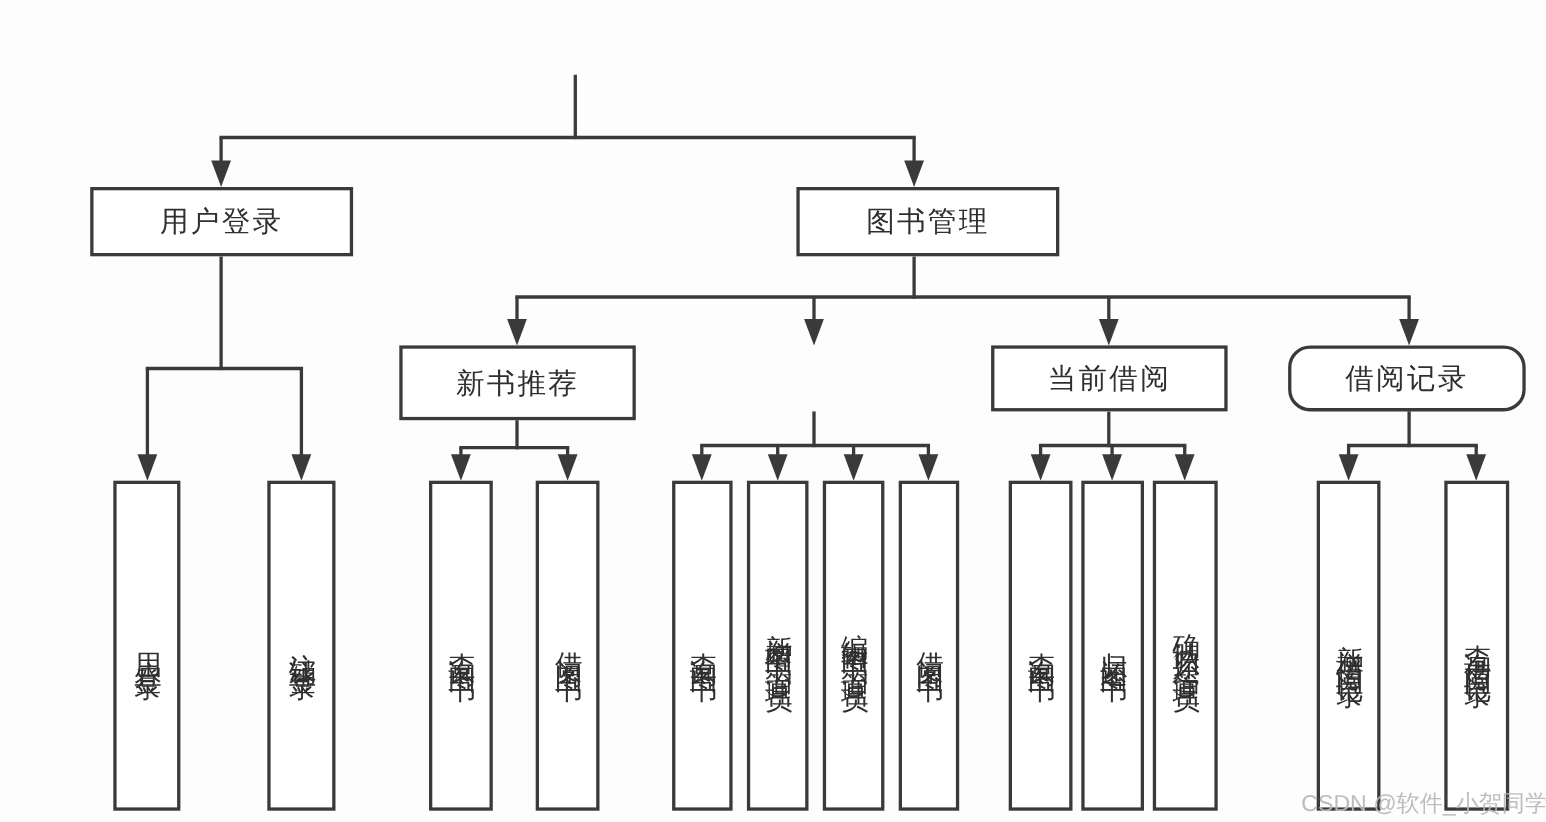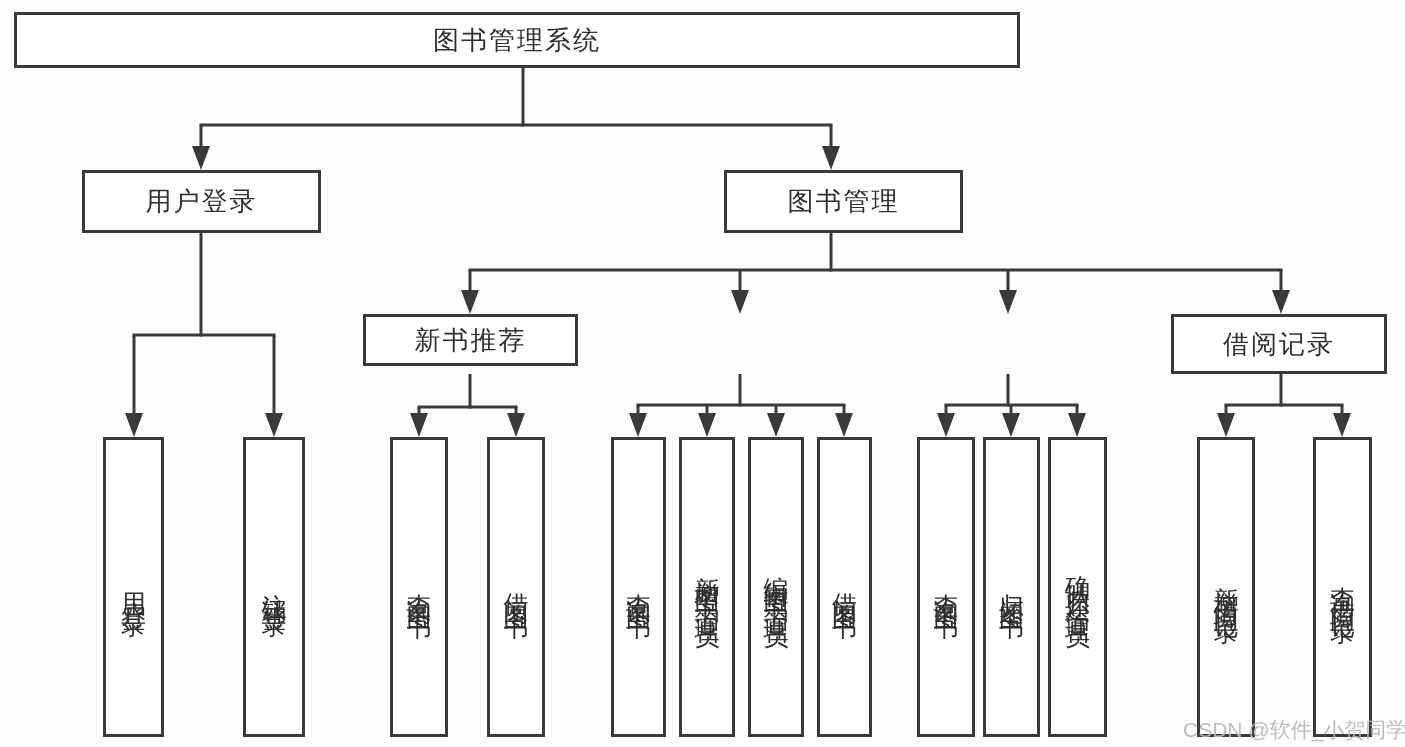--- a/index.html
+++ b/index.html
@@ -128,35 +128,35 @@
         <line x1="1281" y1="374" x2="1281" y2="406.5"></line>
         <line x1="1224.5" y1="405" x2="1343.5" y2="405"></line>
         <line x1="1226" y1="405" x2="1226" y2="417"></line>
         <polygon points="1217,413 1235,413 1226,437" stroke="none"></polygon>
         <line x1="1342" y1="405" x2="1342" y2="417"></line>
         <polygon points="1333,413 1351,413 1342,437" stroke="none"></polygon>
       </g>
     </g>
   </svg>
 
-  <div class="node" style="left:14px; top:12px; width:1006px; height:56px;">
-    <span class="label">图书管理系统</span>
-  </div>
 
   <div class="node" style="left:82px; top:170px; width:239px; height:63px;">
     <span class="label">用户登录</span>
   </div>
   <div class="node" style="left:712px; top:170px; width:239px; height:63px;margin-left:12px;">
     <span class="label">图书管理</span>
   </div>
 
-  <div class="node" style="left:363px; top:314px; width:215px; height:52px;">
+  <div class="node" style="left:363px; top:314px; width:215px; height:68px;">
     <span class="label">新书推荐</span>
   </div>
-  <div class="node" style="left:1171px; top:314px; width:216px; height:60px;">
+  <div class="node" style="left:901px; top:314px; width:215px; height:60px;">
+    <span class="label">当前借阅</span>
+  </div>
+  <div class="node" style="left:1171px; top:314px; width:216px; height:60px;border-radius:20px;">
     <span class="label">借阅记录</span>
   </div>
 
   <div class="node vert" style="left:103px; top:437px; width:61px; height:300px;">
     <span class="label">用户登录</span>
   </div>
   <div class="node vert" style="left:243px; top:437px; width:62px; height:300px;">
     <span class="label">注销登录</span>
   </div>
 

